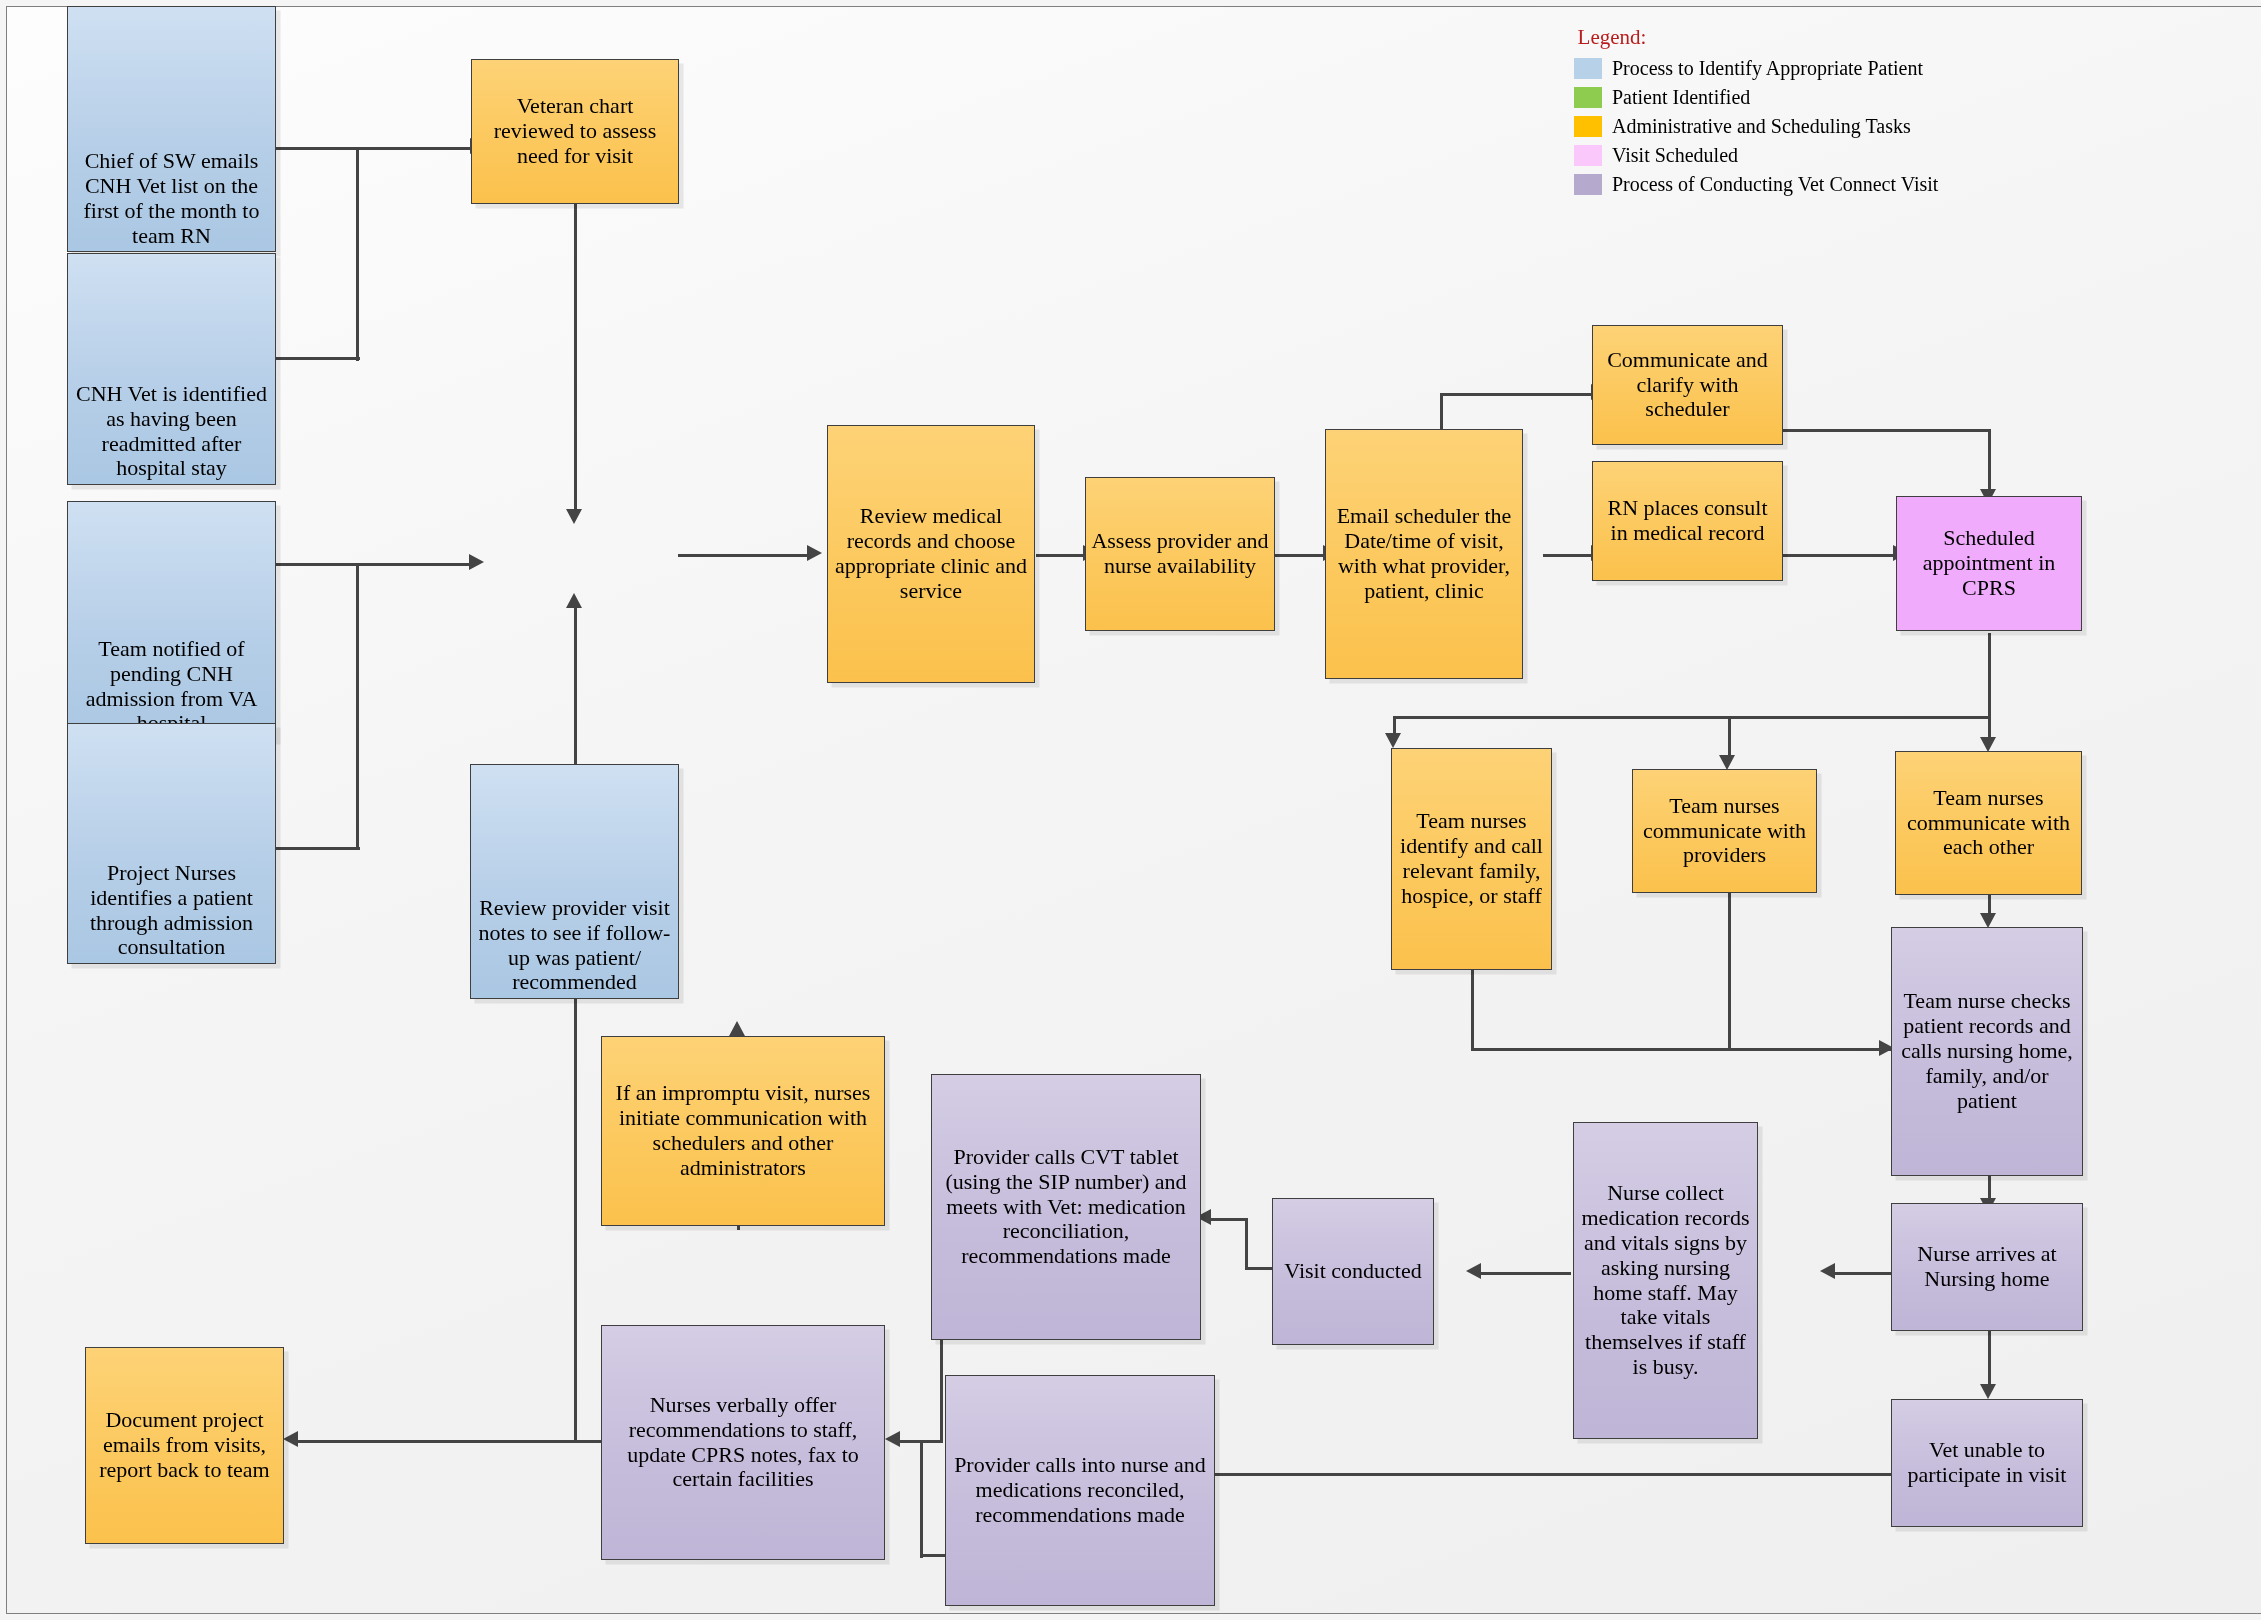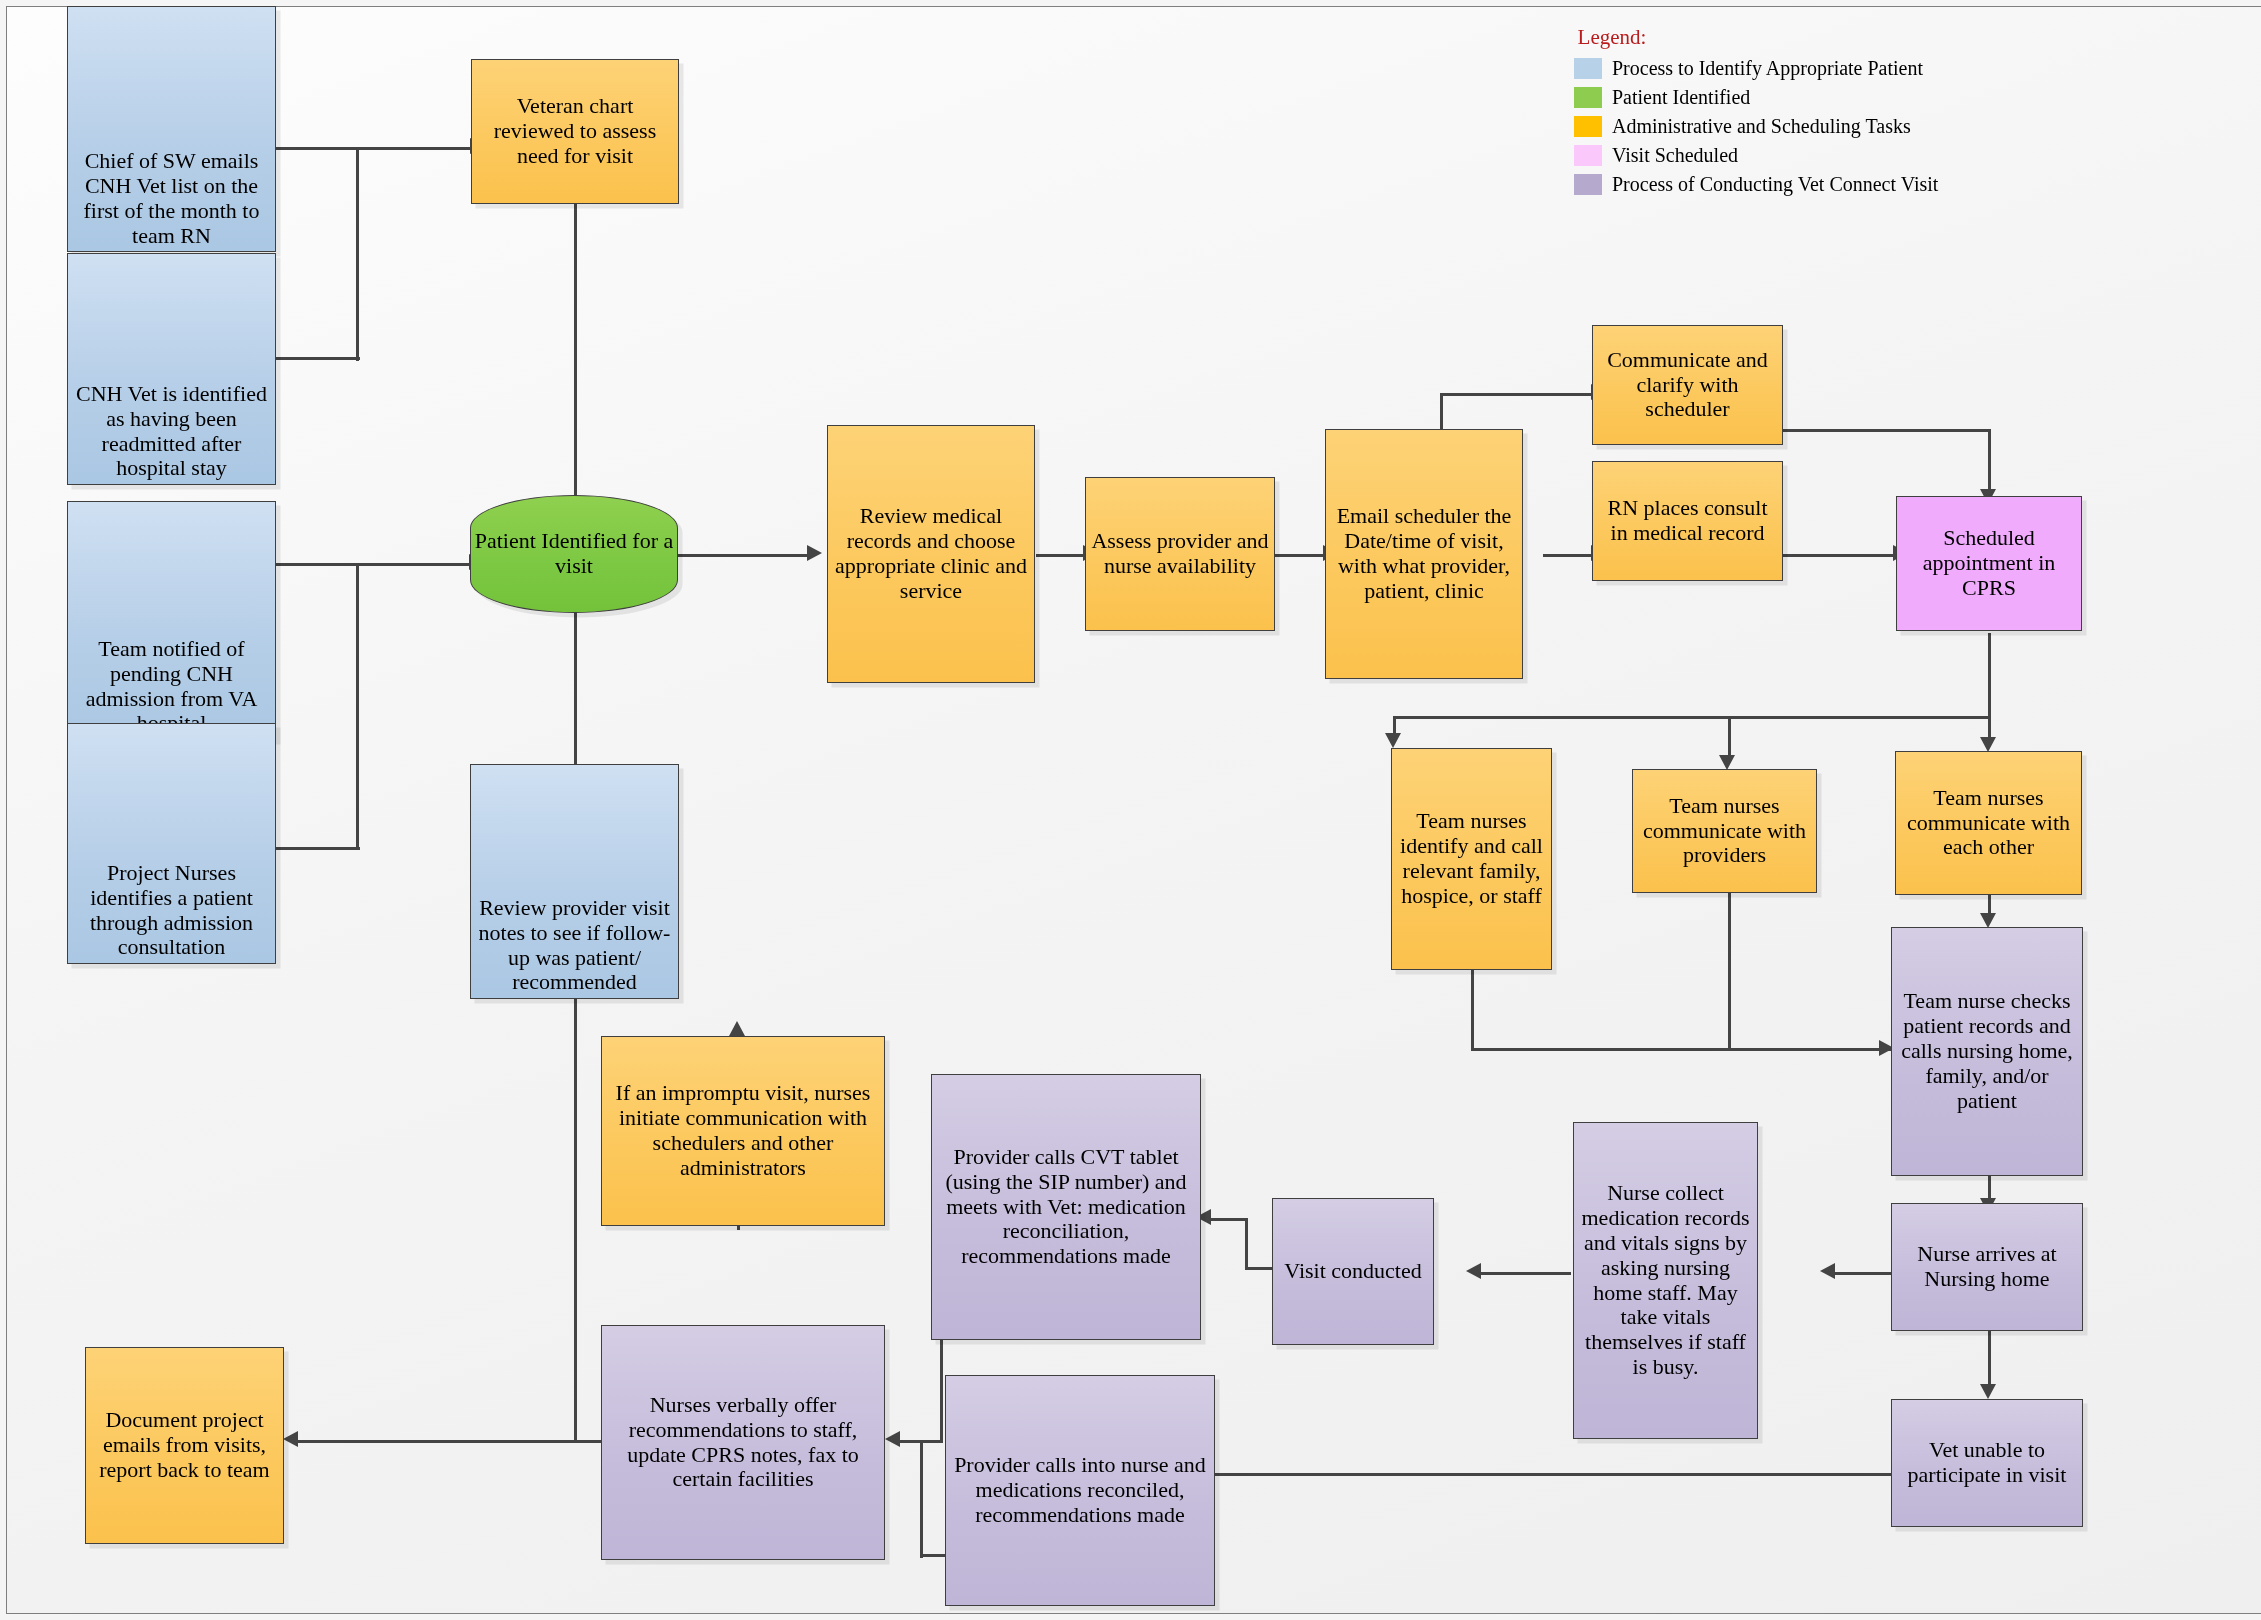--- a/index.html
+++ b/index.html
@@ -182,23 +182,20 @@
   </div>
 
   <div class="node blue" style="left:67px;top:723px;width:209px;height:241px;font-size:22px;">
     <span>Project Nurses identifies a patient through admission consultation</span>
   </div>
 
   <div class="node orange" style="left:471px;top:59px;width:208px;height:145px;font-size:22px;">
     <span>Veteran chart reviewed to assess need for visit</span>
   </div>
 
-  <div class="node green" style="left:470px;top:495px;width:208px;height:118px;font-size:22px;">
-    <span>Patient Identified for a visit</span>
-  </div>
 
   <div class="node orange" style="left:827px;top:425px;width:208px;height:258px;font-size:22px;">
     <span>Review medical records and choose appropriate clinic and service</span>
   </div>
 
   <div class="node orange" style="left:1085px;top:477px;width:190px;height:154px;font-size:22px;">
     <span>Assess provider and nurse availability</span>
   </div>
 
   <div class="node orange" style="left:1325px;top:429px;width:198px;height:250px;font-size:22px;">

